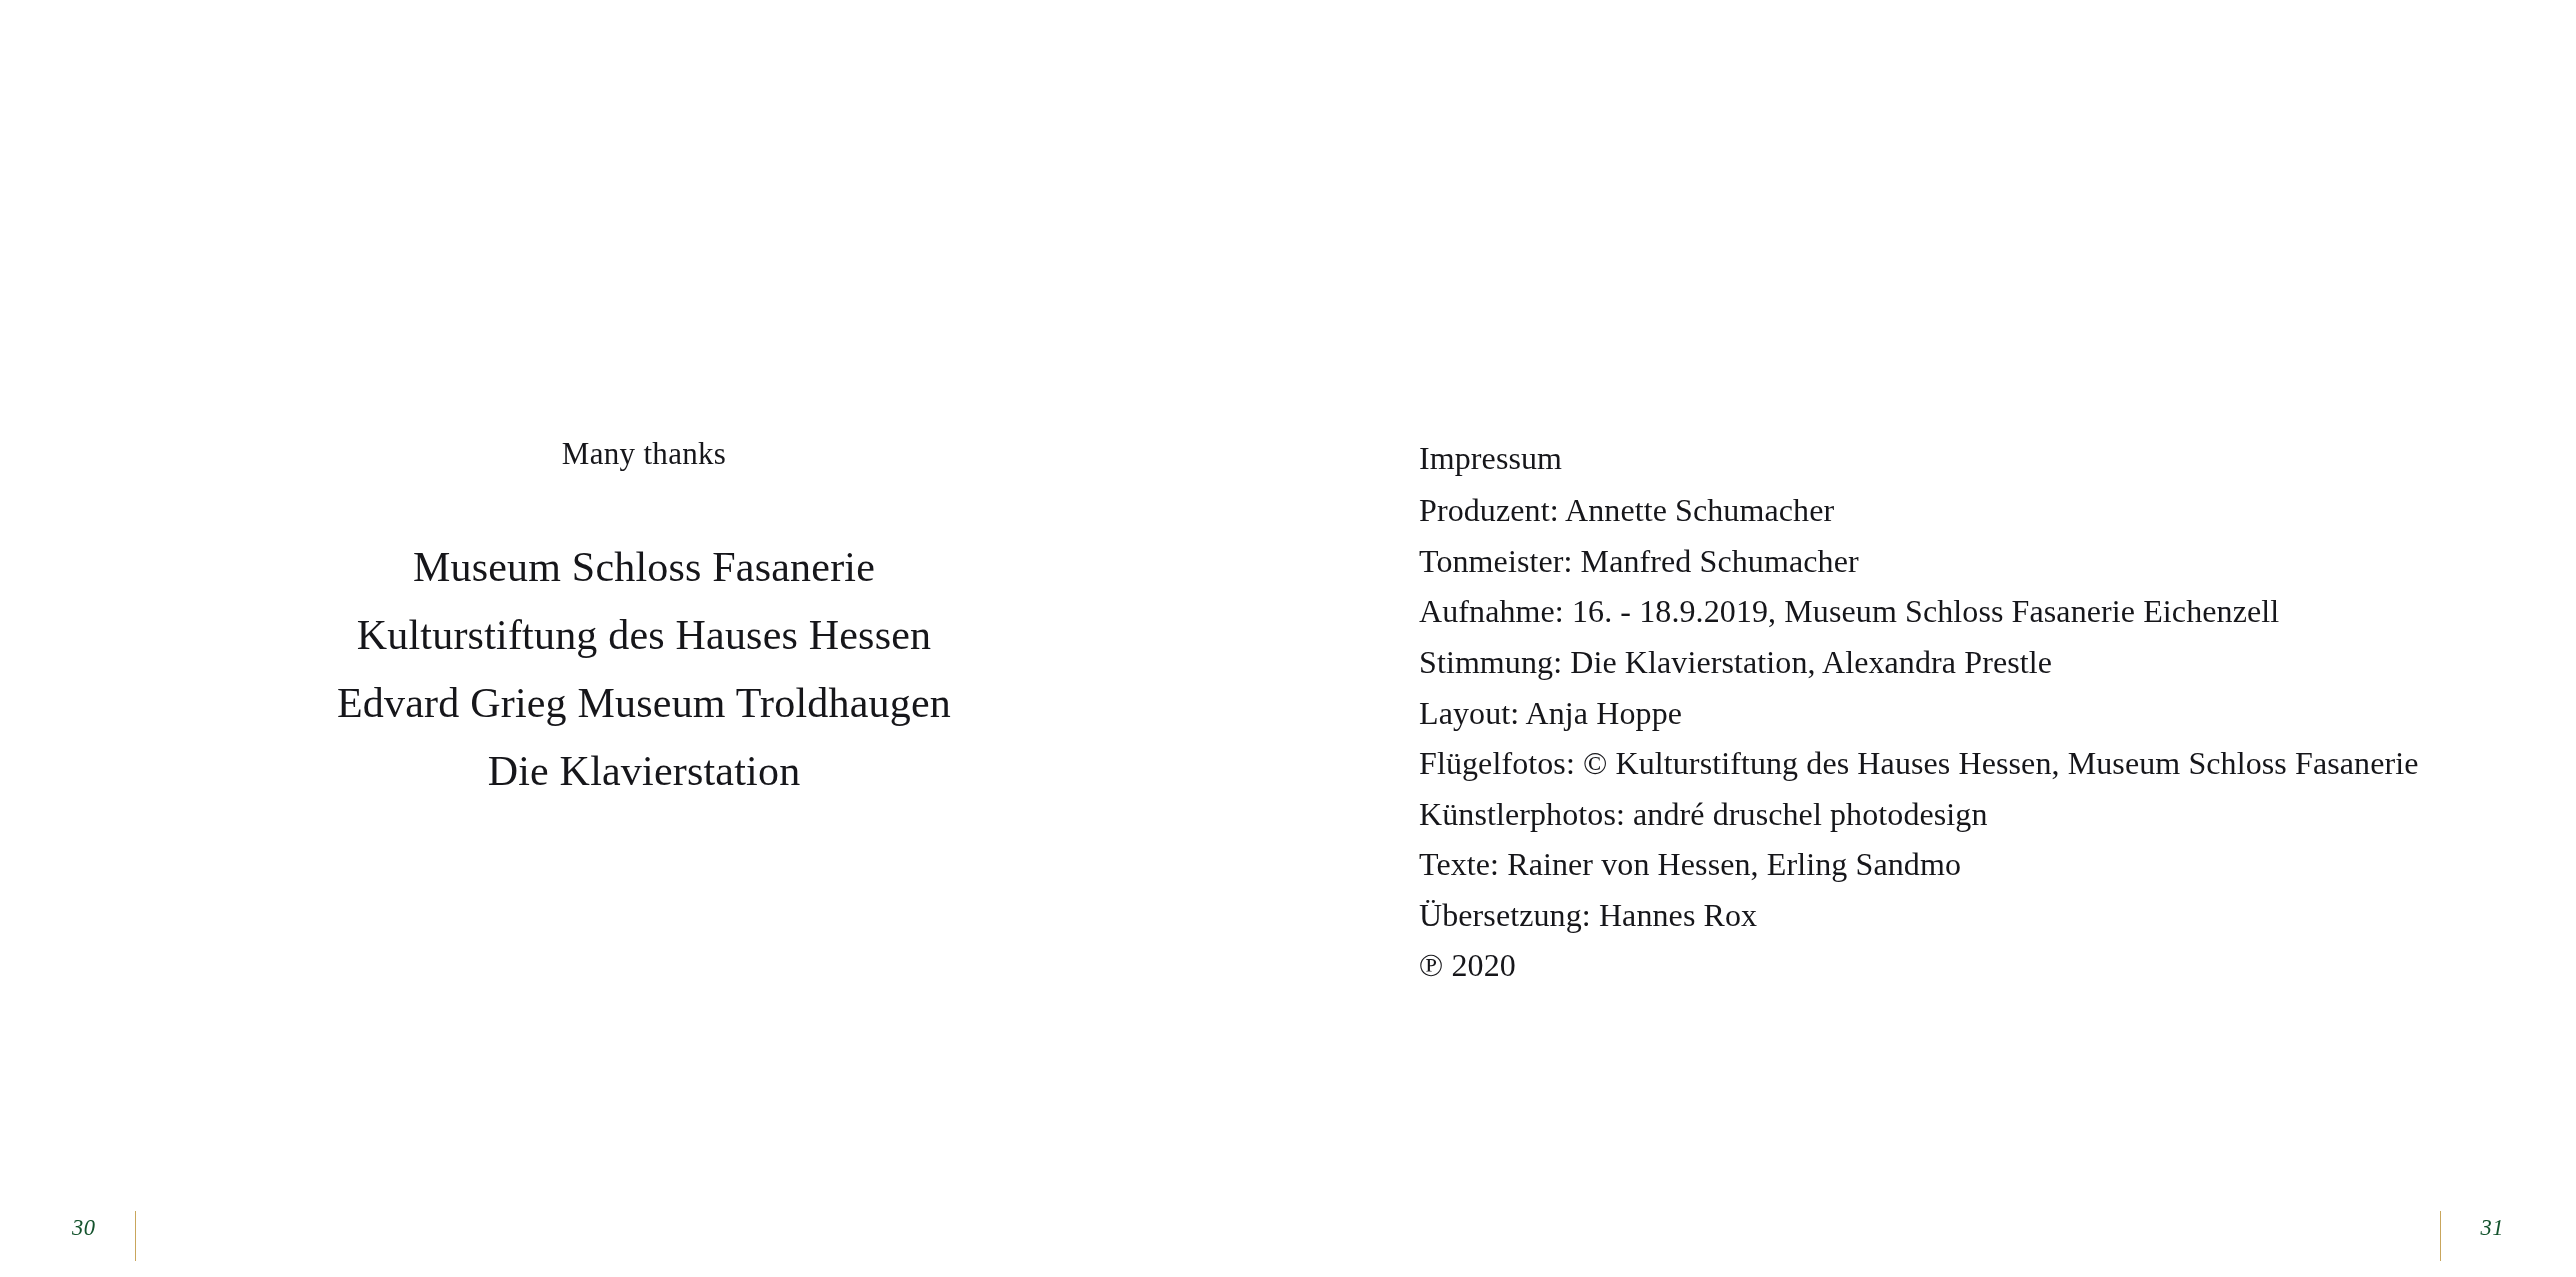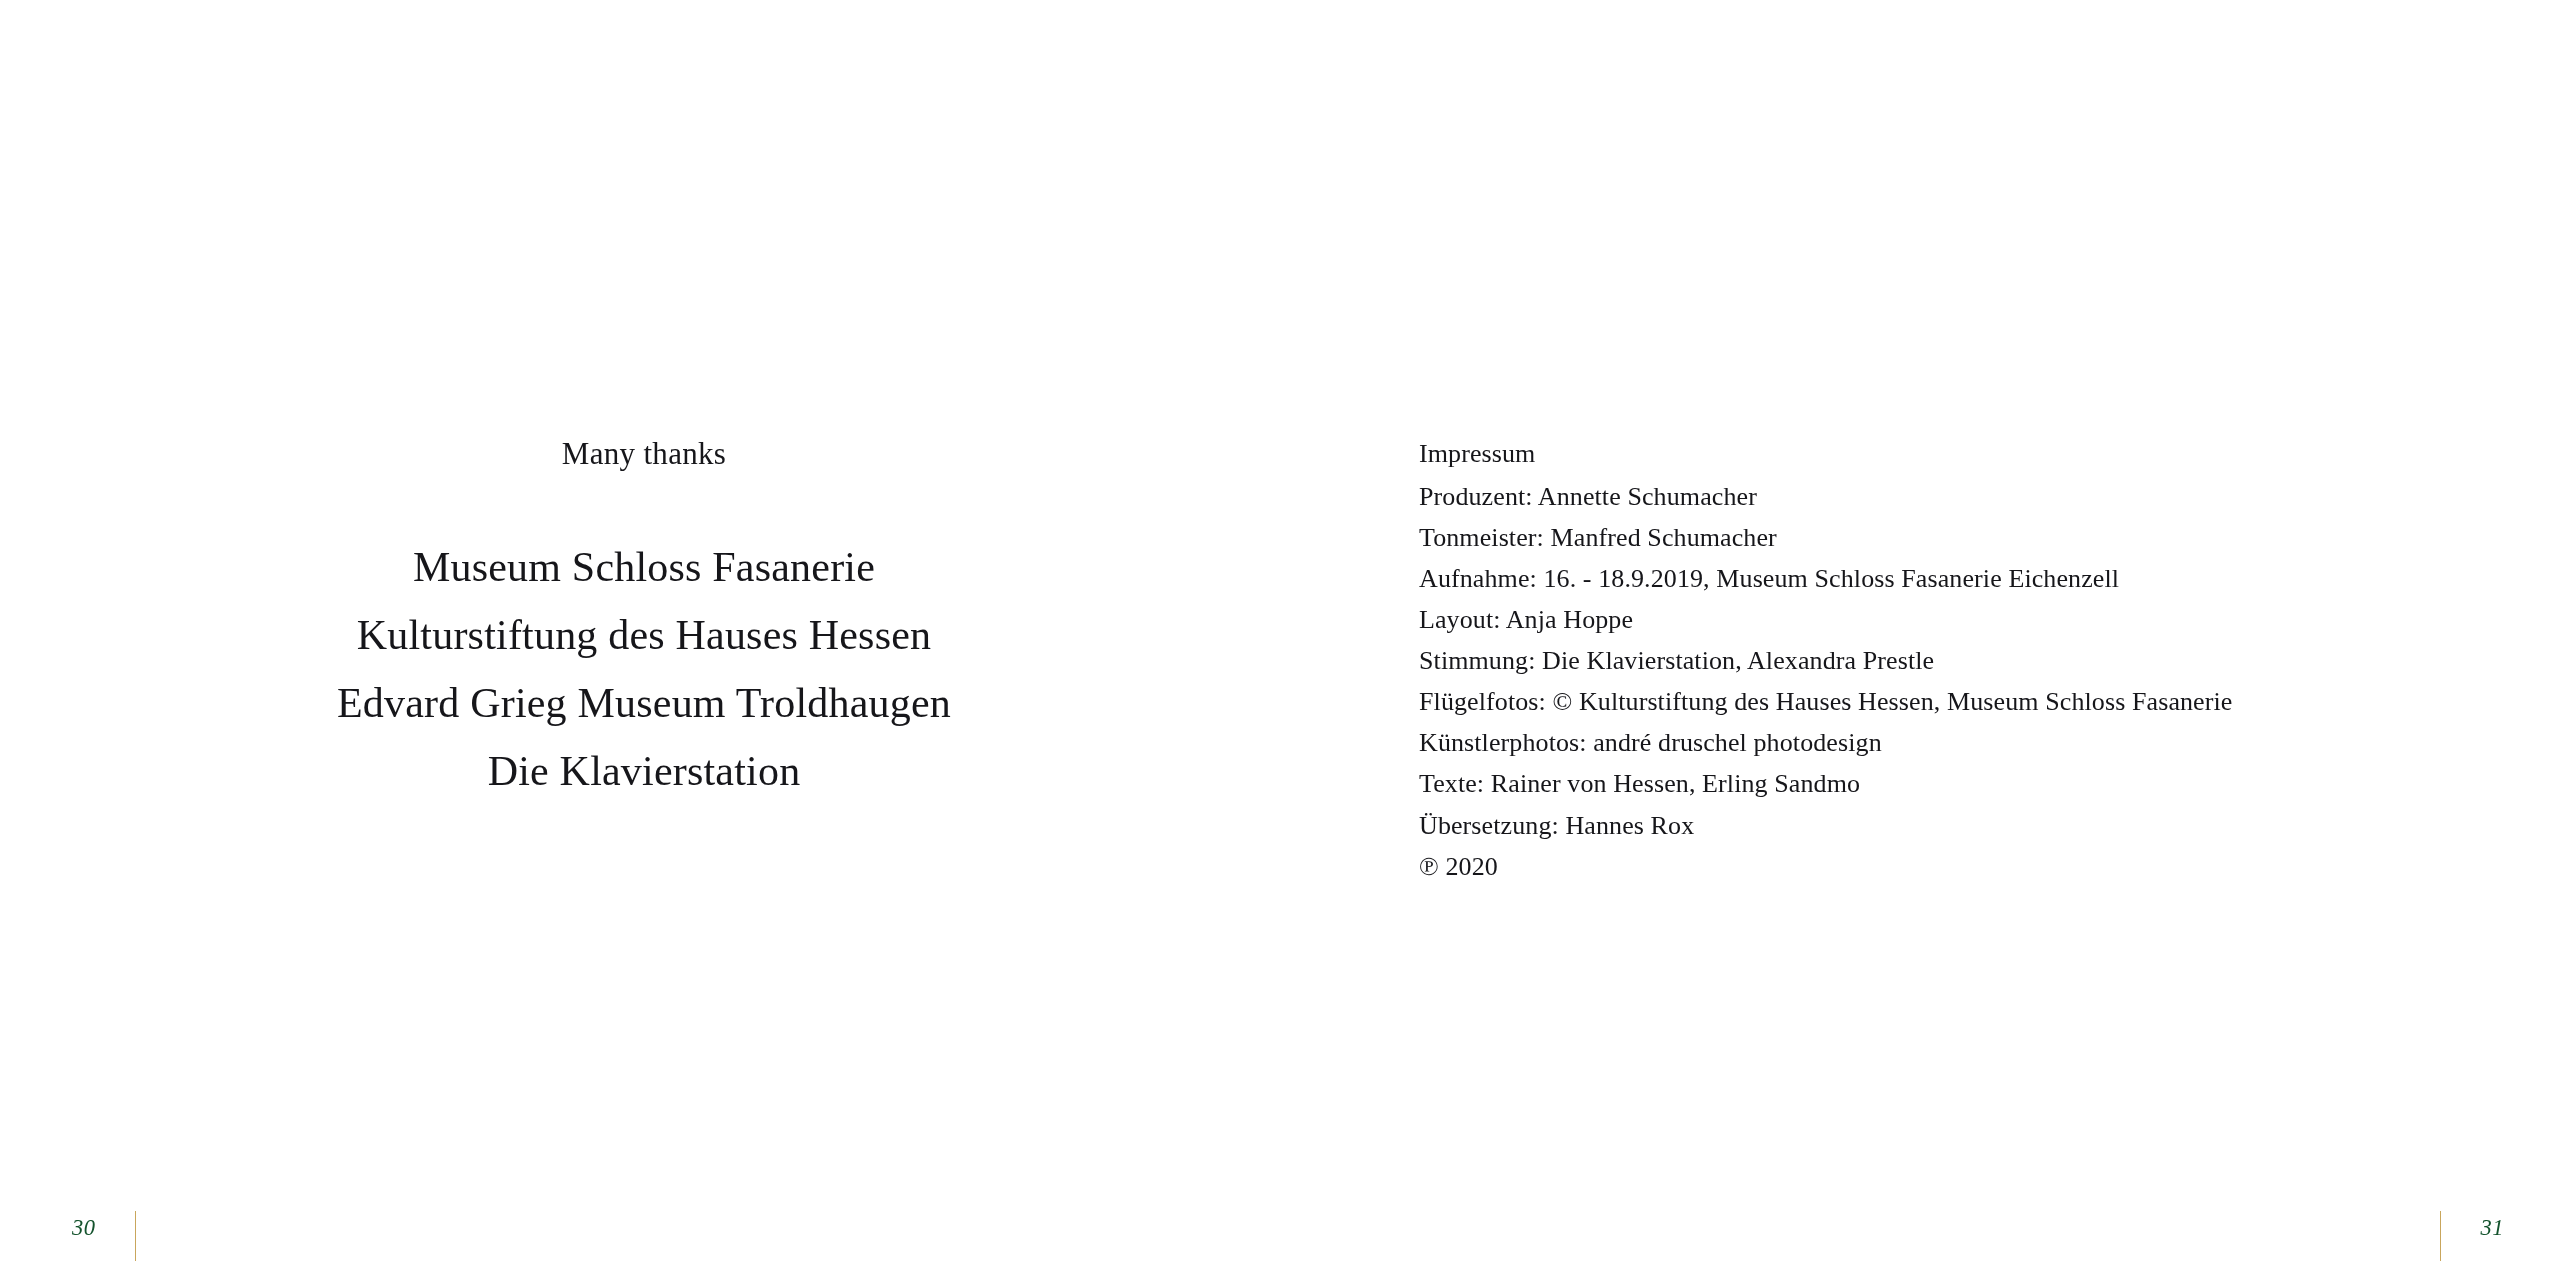--- a/index.html
+++ b/index.html
@@ -55,21 +55,21 @@
   }
 
   
   .imprint-block {
     position: absolute;
     left: 131px;
     top: 433px;
     width: 1064px;
   }
   .imprint-block div {
-    font-size: 26px;
+    font-size: 32px;
     line-height: 1.58;
     letter-spacing: 0.1px;
     color: #16161a;
     white-space: nowrap;
   }
   .imprint-heading {
     margin-bottom: 1.8px;
   }
 
   
@@ -119,22 +119,22 @@
   </div>
 
   <div class="page page-right">
 
     <div class="imprint-block">
       <div class="imprint-heading">Impressum</div>
 
       <div>Produzent: Annette Schumacher</div>
       <div>Tonmeister: Manfred Schumacher</div>
       <div>Aufnahme: 16. - 18.9.2019, Museum Schloss Fasanerie Eichenzell</div>
+      <div>Stimmung: Die Klavierstation, Alexandra Prestle</div>
       <div>Layout: Anja Hoppe</div>
-      <div>Stimmung: Die Klavierstation, Alexandra Prestle</div>
       <div>Flügelfotos: © Kulturstiftung des Hauses Hessen, Museum Schloss Fasanerie</div>
       <div>Künstlerphotos: andré druschel photodesign</div>
       <div>Texte: Rainer von Hessen, Erling Sandmo</div>
       <div>Übersetzung: Hannes Rox</div>
       <div>℗ 2020</div>
     </div>
 
     <div class="folio folio-right">31</div>
 
     <div class="rule rule-right"></div>

